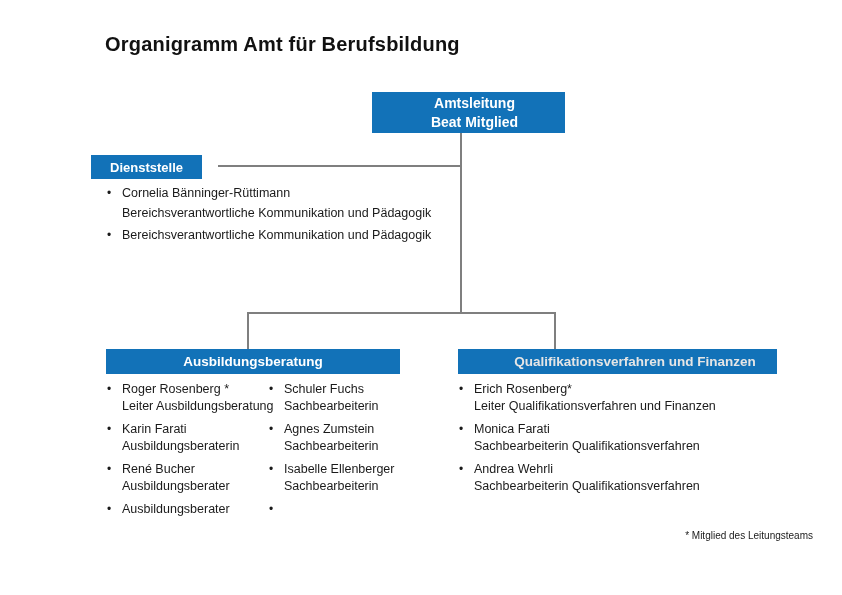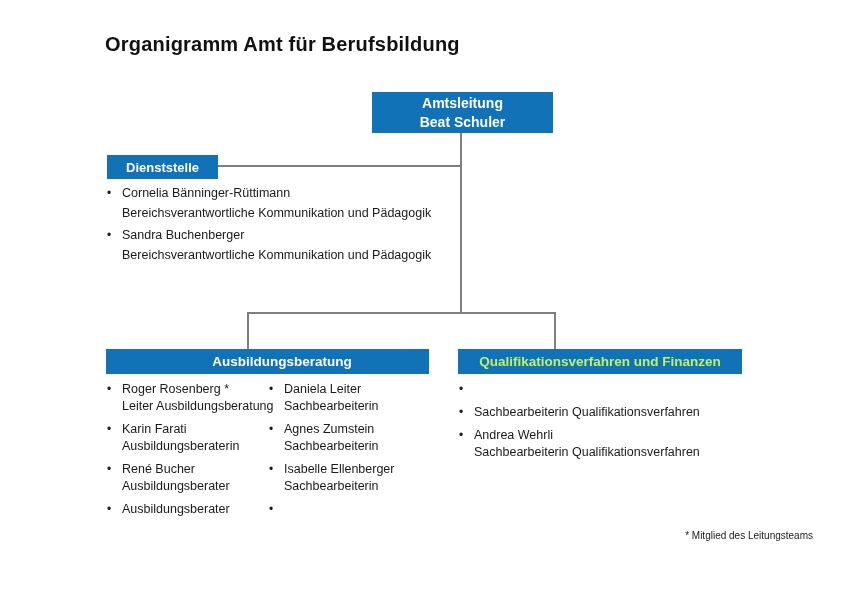--- a/index.html
+++ b/index.html
@@ -18,22 +18,22 @@
   }
   .blue-box{
     position:absolute;
     background:#1272B8;
     color:#ffffff;font-weight:bold;
     display:flex;align-items:center;justify-content:center;
     text-align:center;
   }
   #root-box{left:372px;top:92px;width:181px;height:41px;
     flex-direction:column;font-size:14px;line-height:19px;}
-  #dienststelle-hdr{left:107px;top:155px;width:111px;height:24px;font-size:13px;}
-  #ausbildung-hdr{left:106px;top:349px;width:294px;height:25px;font-size:13.5px;padding-left:29px;}
+  #dienststelle-hdr{left:91px;top:155px;width:111px;height:24px;font-size:13px;}
+  #ausbildung-hdr{left:106px;top:349px;width:294px;height:25px;font-size:13.5px;}
   #qualifikation-hdr{left:458px;top:349px;width:284px;height:25px;font-size:13.5px;}
   .connector{position:absolute;background:#7f7f7f;}
   #conn-root-v{left:460px;top:133px;width:2px;height:181px;}
   #conn-dienst-h{left:218px;top:165px;width:243px;height:2px;}
   #conn-bottom-h{left:247px;top:312px;width:309px;height:2px;}
   #conn-drop-left{left:247px;top:312px;width:2px;height:37px;}
   #conn-drop-right{left:554px;top:312px;width:2px;height:37px;}
   .member-list{position:absolute;}
   #dienststelle-list{left:107px;top:184px;width:350px;}
   #ausbildung-col1{left:107px;top:381px;width:162px;}
@@ -59,40 +59,39 @@
 <div id="canvas">
 
   <div class="page-title">Organigramm Amt für Berufsbildung</div>
 
   <div class="connector" id="conn-root-v" style="background: rgb(127, 127, 127);"></div>
   <div class="connector" id="conn-dienst-h" style="background: rgb(127, 127, 127);"></div>
   <div class="connector" id="conn-bottom-h" style="background: rgb(127, 127, 127);"></div>
   <div class="connector" id="conn-drop-left" style="background: rgb(127, 127, 127);"></div>
   <div class="connector" id="conn-drop-right" style="background: rgb(127, 127, 127);"></div>
 
-  <div class="blue-box" id="root-box" style="background: rgb(18, 114, 184); color: rgb(255, 255, 255);">
+  <div class="blue-box" id="root-box" style="background: rgb(18, 114, 184); color: rgb(255, 255, 255); padding-left: 12px;">
     <span>Amtsleitung</span>
-    <span>Beat Schuler</span>
+    <span>Beat Mitglied</span>
   </div>
 
   <div class="blue-box" id="dienststelle-hdr" style="background: rgb(18, 114, 184); color: rgb(255, 255, 255);">
     <span>Dienststelle</span>
   </div>
   <div class="member-list list-wide" id="dienststelle-list">
       <div class="member">
         <span class="bullet">•</span>
         <span class="mtext">
           <span class="mname">Cornelia Bänninger-Rüttimann</span>
           <span class="mrole">Bereichsverantwortliche Kommunikation und Pädagogik</span>
         </span>
       </div>
       <div class="member">
         <span class="bullet">•</span>
         <span class="mtext">
-          <span class="mname">Sandra Buchenberger</span>
           <span class="mrole">Bereichsverantwortliche Kommunikation und Pädagogik</span>
         </span>
       </div>
     </div>
 
   <div class="blue-box" id="ausbildung-hdr" style="background: rgb(18, 114, 184); color: rgb(255, 255, 255);">
     <span>Ausbildungsberatung</span>
   </div>
   <div class="member-list list-tight" id="ausbildung-col1">
       <div class="member">
@@ -120,21 +119,21 @@
         <span class="bullet">•</span>
         <span class="mtext">
           <span class="mrole">Ausbildungsberater</span>
         </span>
       </div>
     </div>
   <div class="member-list list-tight" id="ausbildung-col2">
       <div class="member">
         <span class="bullet">•</span>
         <span class="mtext">
-          <span class="mname">Daniela Leiter</span>
+          <span class="mname">Schuler Fuchs</span>
           <span class="mrole">Sachbearbeiterin</span>
         </span>
       </div>
       <div class="member">
         <span class="bullet">•</span>
         <span class="mtext">
           <span class="mname">Agnes Zumstein</span>
           <span class="mrole">Sachbearbeiterin</span>
         </span>
       </div>
@@ -143,30 +142,35 @@
         <span class="mtext">
           <span class="mname">Isabelle Ellenberger</span>
           <span class="mrole">Sachbearbeiterin</span>
         </span>
       </div>
       <div class="member">
         <span class="bullet">•</span>
       </div>
     </div>
 
-  <div class="blue-box" id="qualifikation-hdr" style="background: rgb(18, 114, 184); color: #bef264;">
+  <div class="blue-box" id="qualifikation-hdr" style="background: rgb(18, 114, 184); color: #e5e5e5; padding-left: 35px;">
     <span>Qualifikationsverfahren und Finanzen</span>
   </div>
   <div class="member-list list-tight" id="qualifikation-list">
       <div class="member">
         <span class="bullet">•</span>
+        <span class="mtext">
+          <span class="mname">Erich Rosenberg*</span>
+          <span class="mrole">Leiter Qualifikationsverfahren und Finanzen</span>
+        </span>
       </div>
       <div class="member">
         <span class="bullet">•</span>
         <span class="mtext">
+          <span class="mname">Monica Farati</span>
           <span class="mrole">Sachbearbeiterin Qualifikationsverfahren</span>
         </span>
       </div>
       <div class="member">
         <span class="bullet">•</span>
         <span class="mtext">
           <span class="mname">Andrea Wehrli</span>
           <span class="mrole">Sachbearbeiterin Qualifikationsverfahren</span>
         </span>
       </div>

